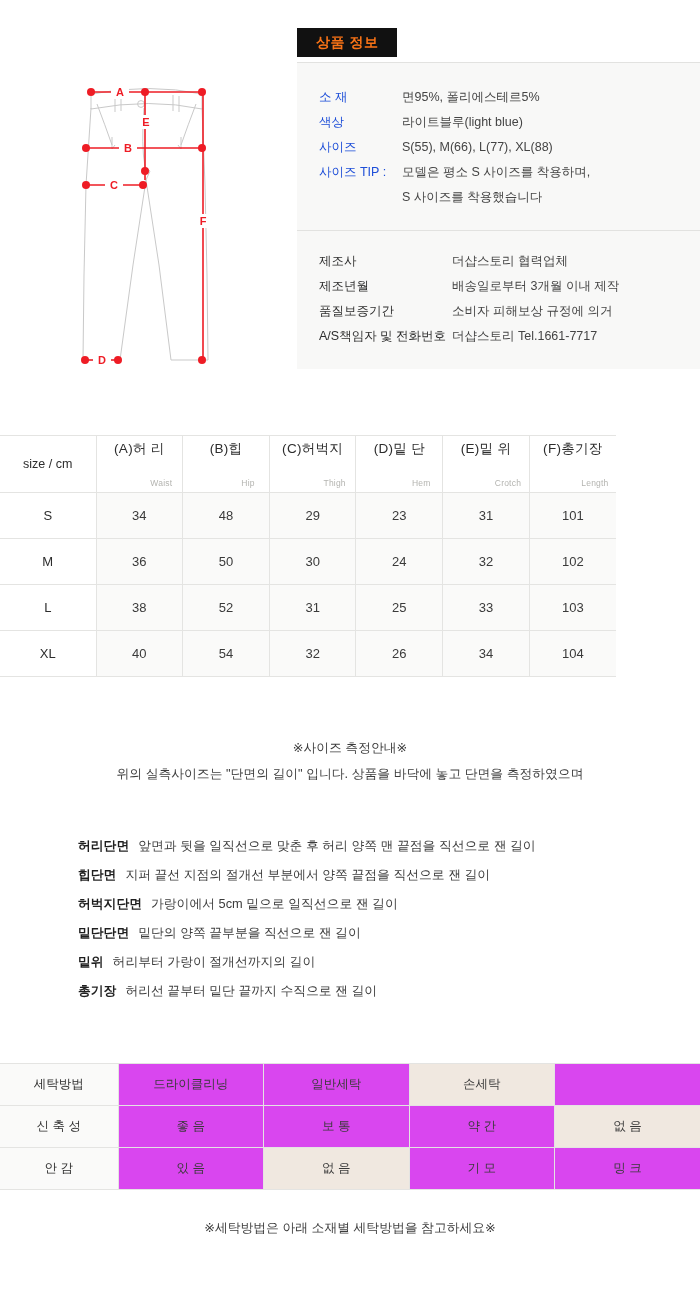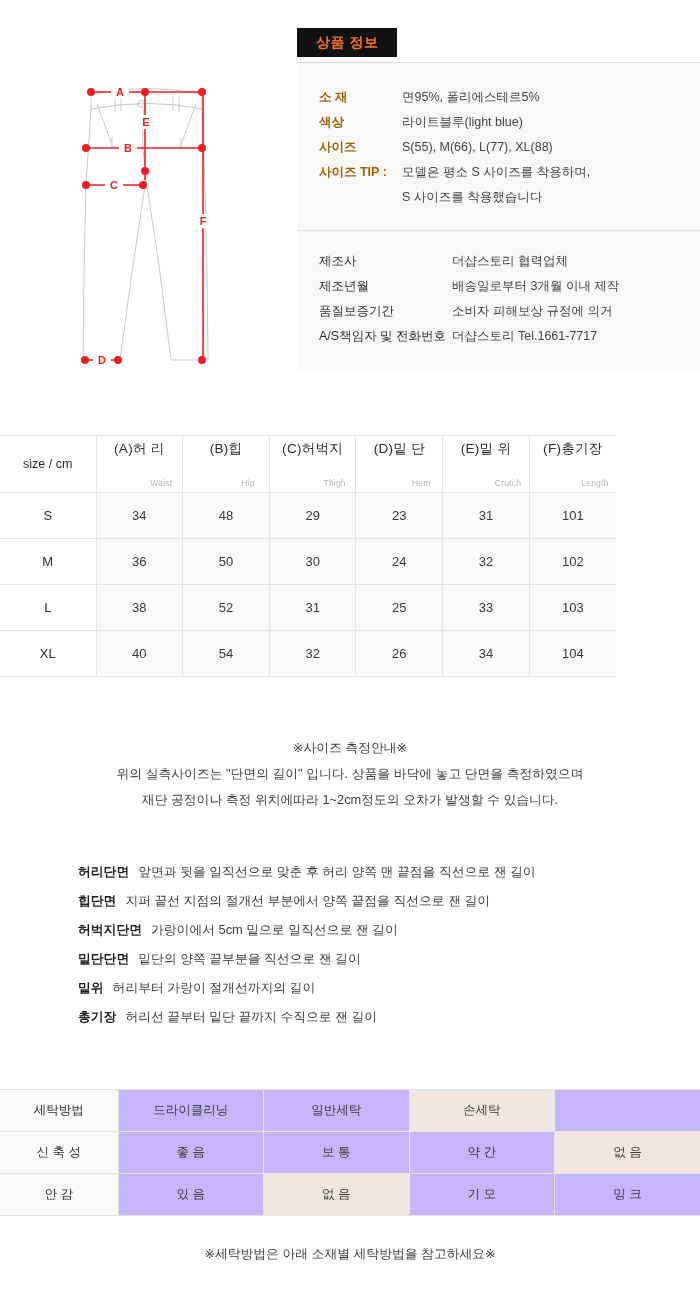--- a/index.html
+++ b/index.html
@@ -65,22 +65,22 @@
   .info-row {
     display: flex;
     align-items: flex-start;
     font-size: 12.5px;
     line-height: 25px;
   }
   .info-row .lbl {
     width: 105px;
     padding-left: 22px;
     box-sizing: border-box;
-    font-weight: bold;
-    color: #a16207;
+    font-weight: normal;
+    color: #1d4ed8;
     flex: none;
     white-space: nowrap;
   }
   .info-row.manu .lbl {
     width: 155px;
     font-weight: normal;
     color: #2e2e2e;
   }
   .info-row .val {
     color: #444444;
@@ -186,21 +186,21 @@
     table-layout: fixed;
     margin-top: 58px;
   }
   .care-table td {
     border: 1px solid #e4e4e2;
     border-left: none;
     height: 39px;
     text-align: center;
     font-size: 12.5px;
     color: #3a3a3a;
-    background: #c4b5fd;
+    background: #d946ef;
   }
   .care-table td:last-child { border-right: none; }
   .care-table td.rowhead {
     background: #fafaf9;
     color: #2d2d2d;
   }
   .care-table td.hl {
     background: #f0e8e0;
   }
   .care-table col.c0 { width: 118px; }
@@ -413,21 +413,20 @@
       <td>26</td>
       <td>34</td>
       <td>104</td>
     </tr>
   </tbody>
 </table>
 
 <div class="measure-note">
   <span class="title">※사이즈 측정안내※</span>
   <span class="title">위의 실측사이즈는 "단면의 길이" 입니다. 상품을 바닥에 놓고 단면을 측정하였으며</span>
-  <span class="title">재단 공정이나 측정 위치에따라 1~2cm정도의 오차가 발생할 수 있습니다.</span>
 </div>
 
 <div class="defs">
   <div class="d-row">
     <span class="term">허리단면</span><span>앞면과 뒷을 일직선으로 맞춘 후 허리 양쪽 맨 끝점을 직선으로 잰 길이</span>
   </div>
   <div class="d-row">
     <span class="term">힙단면</span><span>지퍼 끝선 지점의 절개선 부분에서 양쪽 끝점을 직선으로 잰 길이</span>
   </div>
   <div class="d-row">

